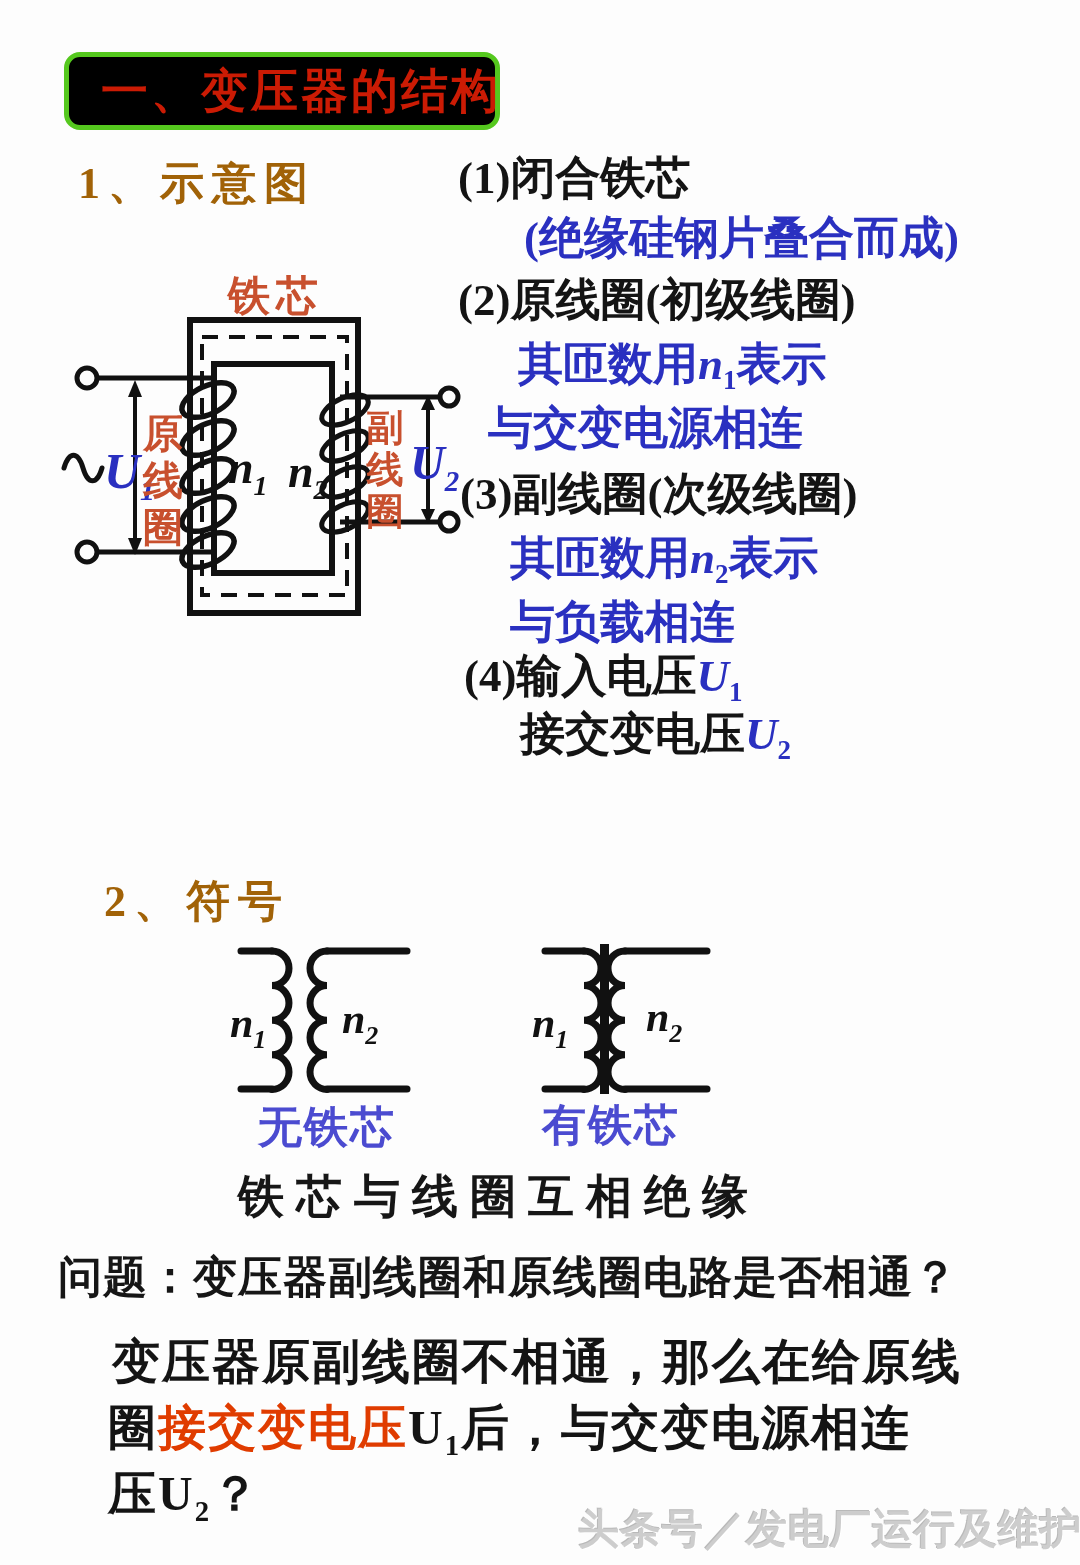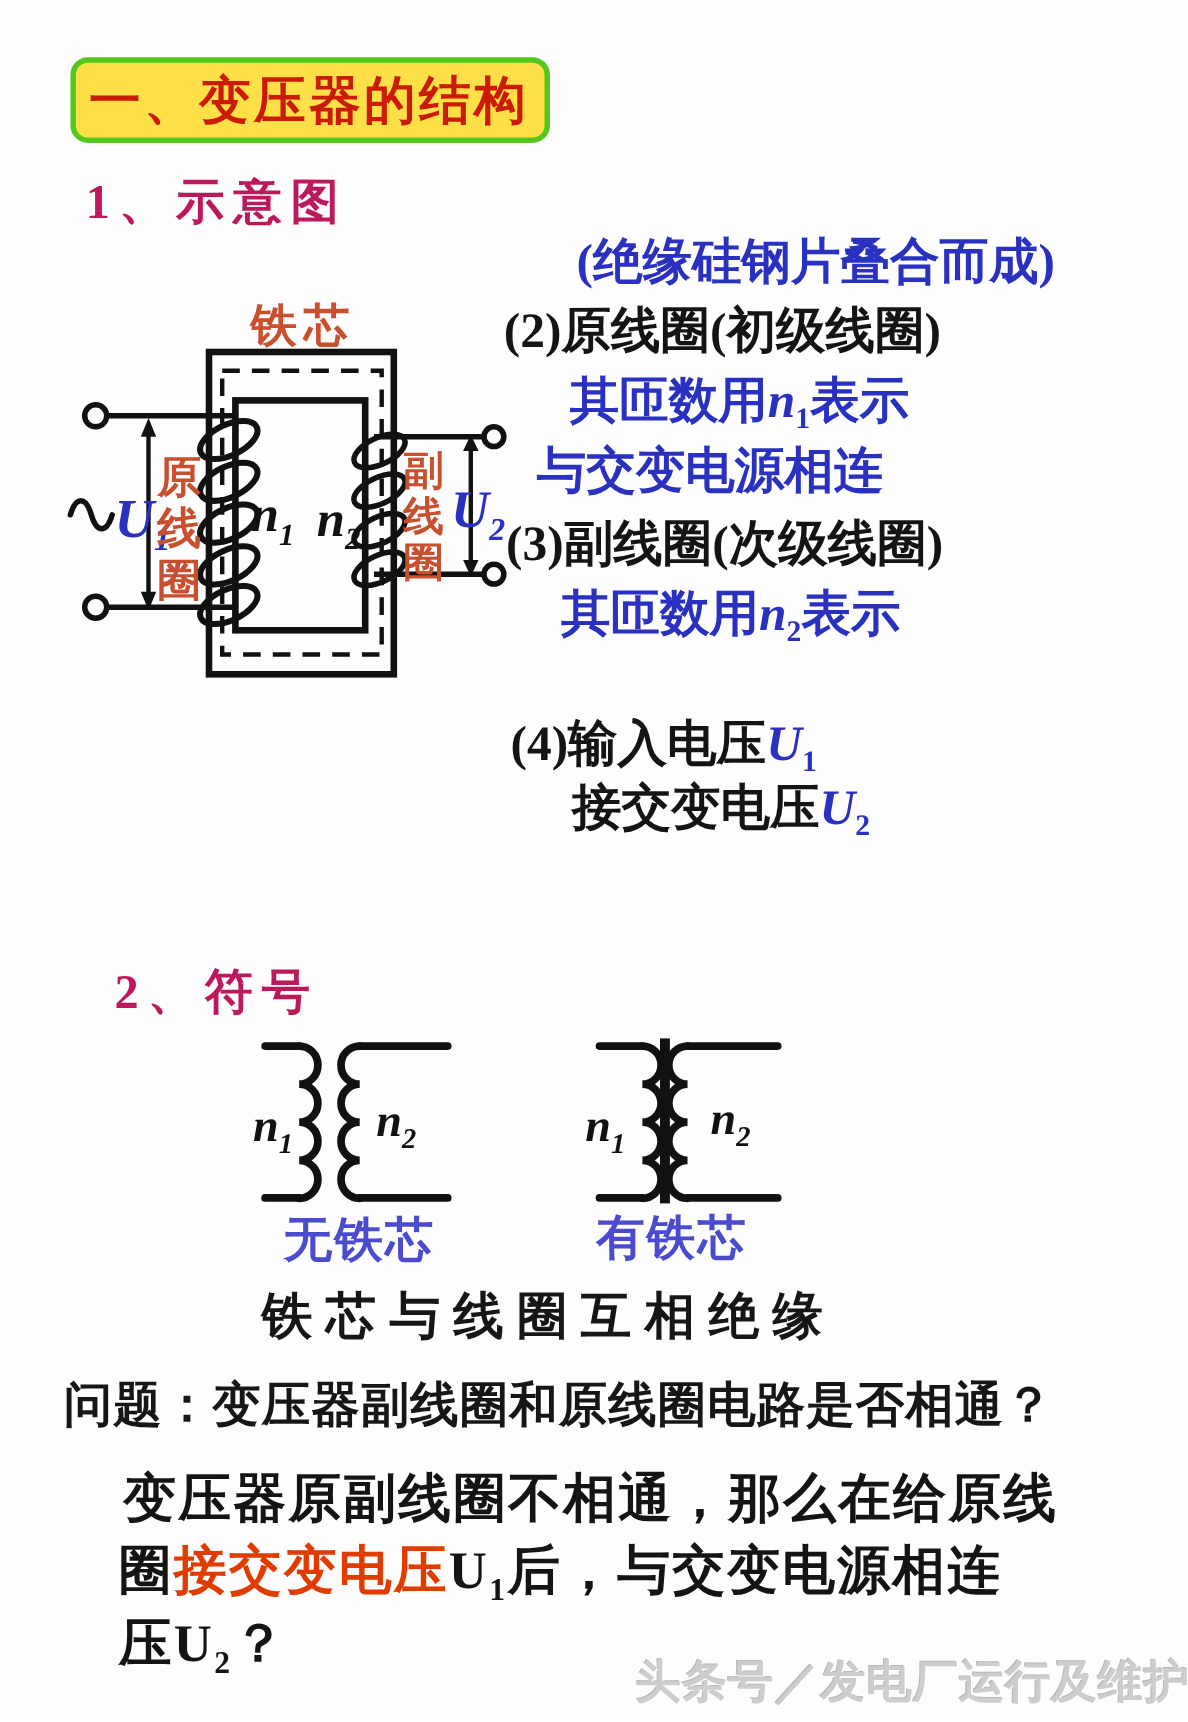--- a/index.html
+++ b/index.html
@@ -5,28 +5,28 @@
   * { margin:0; padding:0; box-sizing:border-box; }
   html,body { background:#ffffff; }
   .page {
     position:relative; width:1080px; height:1565px;
     background:#fdfdfd; overflow:hidden;
     font-family:"Liberation Serif", serif; color:#161616;
   }
   
   .title-box {
     position:absolute; left:64px; top:52px; width:436px; height:78px;
-    border-radius:16px; border:5px solid #55c81e; background:#fde047;
-    display:flex; align-items:center; padding-left:12px;
+    border-radius:16px; border:5px solid #55c81e; background:#000000;
+    display:flex; align-items:center; padding-left:32px;
   }
   .title-box .tt {
     font-size:47px; font-weight:bold; color:#cb1b04; letter-spacing:3px; white-space:nowrap;
   }
   
-  .h-sec { position:absolute; font-weight:bold; color:#be185d; white-space:nowrap; }
+  .h-sec { position:absolute; font-weight:bold; color:#a16207; white-space:nowrap; }
   #h1 { left:78px;  top:154px; font-size:44px; letter-spacing:8px; }
   #h2 { left:104px; top:872px; font-size:44px; letter-spacing:8px; }
   
   .note-line {
     position:absolute; font-size:45px; font-weight:bold; white-space:nowrap; color:#141414;
   }
   .note-line.blue { color:#2a30c0; }
   .math { font-style:italic; font-weight:bold; font-family:"Liberation Serif", serif; }
   .blue-t { color:#2a30c0; }
   .note-line sub, .para sub { font-size:0.6em; font-weight:bold; }
@@ -112,26 +112,28 @@
       <line x1="428" y1="406" x2="428" y2="513" stroke="#111" stroke-width="4"></line>
       <polygon points="428,395 421,410 435,410" fill="#111"></polygon>
       <polygon points="428,524 421,509 435,509" fill="#111"></polygon>
     </g>
 
     <text text-anchor="middle" font-size="37" font-weight="bold" fill="#c8502e"><tspan x="385" y="440">副</tspan><tspan x="385" y="482">线</tspan><tspan x="385" y="524">圈</tspan></text>
 
     <text x="410" y="479" font-size="48" font-weight="bold" font-style="italic" fill="#2a30c0"><tspan>U</tspan><tspan dy="12" font-size="29">2</tspan></text>
   </svg>
 
+  <div class="note-line" style="left:458px;top:148px">(1)闭合铁芯</div>
   <div class="note-line blue" style="left:524px;top:208px">(绝缘硅钢片叠合而成)</div>
   <div class="note-line" style="left:458px;top:270px">(2)原线圈(初级线圈)</div>
   <div class="note-line blue" style="left:518px;top:334px"><span>其匝数用</span><span class="math">n</span><sub>1</sub><span>表示</span></div>
   <div class="note-line blue" style="left:488px;top:398px">与交变电源相连</div>
   <div class="note-line" style="left:460px;top:464px">(3)副线圈(次级线圈)</div>
   <div class="note-line blue" style="left:510px;top:528px"><span>其匝数用</span><span class="math">n</span><sub>2</sub><span>表示</span></div>
+  <div class="note-line blue" style="left:510px;top:592px">与负载相连</div>
   <div class="note-line" style="left:464px;top:646px"><span>(4)输入电压</span><span class="math blue-t">U</span><sub class="blue-t">1</sub></div>
   <div class="note-line" style="left:520px;top:704px"><span>接交变电压</span><span class="math blue-t">U</span><sub class="blue-t">2</sub></div>
 
   <div class="h-sec" id="h2">2、符号</div>
 
   <svg id="symbols" style="left:215px; top:930px;" width="510" height="175" viewBox="215 930 510 175">
 
     <g stroke="#111" stroke-width="7" fill="none" stroke-linecap="round">
       <path d="M241,951 H272"></path>
       <path d="M272,951 a17,17.3 0 0 1 0,34.6 a17,17.3 0 0 1 0,34.6 a17,17.3 0 0 1 0,34.6 a17,17.3 0 0 1 0,34.6"></path>

